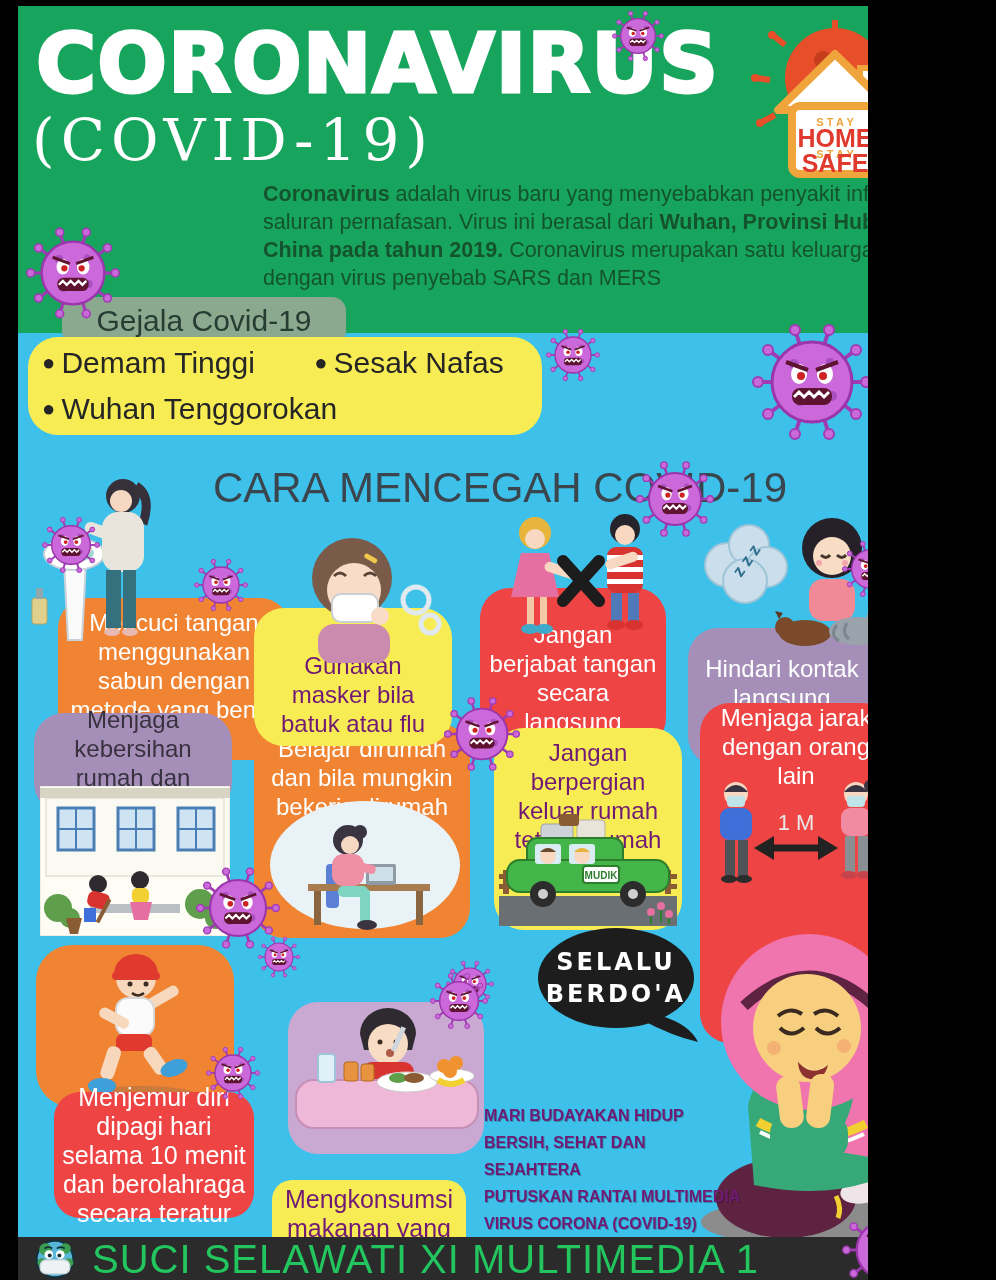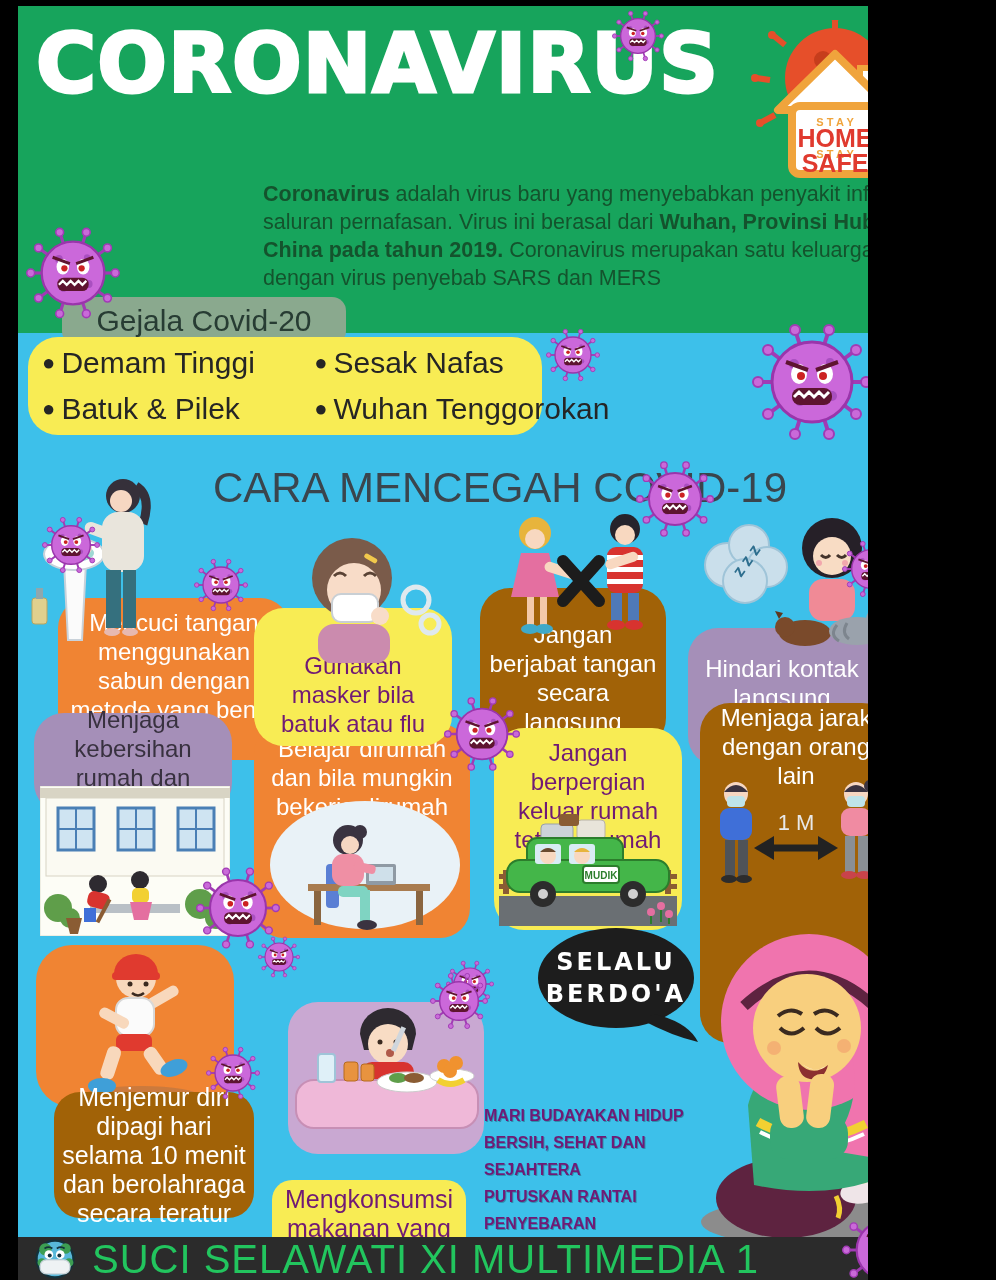--- a/index.html
+++ b/index.html
@@ -12,21 +12,21 @@
   .subtitle{left:32px;top:106px;font:400 58px "DejaVu Serif",serif;color:#fff;letter-spacing:6px;z-index:1}
   .intro{left:263px;top:180px;width:660px;font-size:21.5px;line-height:28px;color:#14532d;z-index:1}
   .intro b{font-weight:bold}
   .gejala-tab{left:62px;top:297px;width:284px;height:48px;background:#8aa98e;border-radius:14px;display:flex;align-items:center;justify-content:center;font-size:30px;color:#273c33;z-index:1}
   .symptoms{left:28px;top:337px;width:514px;height:98px;background:#f8ec54;border-radius:30px;z-index:2;display:grid;grid-template-columns:56% 44%;align-content:center;row-gap:12px;padding:0 14px;box-sizing:border-box}
   .symptom{font-size:30px;color:#252525;white-space:nowrap}
   .symptom::before{content:"● ";font-size:22px;vertical-align:3px}
   .cara{left:120px;top:464px;width:760px;text-align:center;font-size:42px;color:#3a454d;z-index:1}
   .card{position:absolute;border-radius:30px;display:flex;justify-content:center;text-align:center;box-sizing:border-box;z-index:2}
   .card .txt{width:100%;padding:4px 8px;font-size:24px;line-height:29px}
-  .orange{background:#f08433}.yellow{background:#f8ec54}.red{background:#a16207}
+  .orange{background:#f08433}.yellow{background:#f8ec54}.red{background:#ef4444}
   .purple{background:#a58fb8}.pinkpurple{background:#c9a8d2}
   .tw{color:#fff}.td{color:#701a75}
   .virus{position:absolute;z-index:4}
   .illus{position:absolute;z-index:3}
   .mari{left:484px;top:1102px;width:262px;z-index:6;font-weight:800;font-size:16px;line-height:27px;color:#701a75;text-shadow:1px 1px 0 rgba(0,0,0,.25)}
   .footer{left:0;top:1237px;width:996px;height:43px;background:#2b2b2b;z-index:7}
   .footer-name{position:absolute;left:92px;top:0;font-size:40px;color:#22c55e;letter-spacing:1px}
 </style>
 </head>
 <body>
@@ -74,20 +74,21 @@
         <path d="M34,40 L56,48 M86,40 L64,48" stroke="#5e1430" stroke-width="4" fill="none"></path>
         <rect x="40" y="66" width="40" height="17" rx="8" fill="#5e1430"></rect>
         <path d="M42,75 l5,-5 l5,5 l5,-5 l5,5 l5,-5 l5,5 l5,-5" stroke="#fff" stroke-width="3" fill="none"></path>
       </symbol>
     </defs>
   </svg>
 
   <div class="abs green-header"></div>
 
   <div class="abs title">CORONAVIRUS</div>
+  <div class="abs subtitle">(COVID-19)</div>
 
   <svg class="abs" style="left:750px;top:20px;z-index:1" width="170" height="158" viewBox="0 0 170 158">
     <g stroke="#e64f2a" stroke-width="6">
         <line x1="85" y1="10" x2="85" y2="-2"></line>
         <line x1="135" y1="25" x2="146" y2="16"></line>
         <line x1="35" y1="25" x2="24" y2="16"></line>
         <line x1="20" y1="60" x2="6" y2="58"></line>
         <line x1="150" y1="60" x2="164" y2="58"></line>
         <line x1="145" y1="95" x2="158" y2="102"></line>
         <line x1="25" y1="95" x2="12" y2="102"></line>
@@ -113,26 +114,25 @@
     <text x="85" y="106" text-anchor="middle" font-family="Liberation Sans,sans-serif" font-size="11" font-weight="bold" fill="#f0a43c">S T A Y</text>
     <text x="85" y="127" text-anchor="middle" font-family="Liberation Sans,sans-serif" font-size="25" font-weight="bold" fill="#e03a2f">HOME</text>
     <text x="85" y="138" text-anchor="middle" font-family="Liberation Sans,sans-serif" font-size="11" font-weight="bold" fill="#f0a43c">S T A Y</text>
     <text x="85" y="152" text-anchor="middle" font-family="Liberation Sans,sans-serif" font-size="25" font-weight="bold" fill="#e03a2f">SAFE</text>
   </svg>
 
   <div class="abs intro">
     <b>Coronavirus</b><span> adalah virus baru yang menyebabkan penyakit infeksi saluran pernafasan. Virus ini  berasal dari </span><b>Wuhan, Provinsi Hubei, China pada tahun 2019.</b><span> Coronavirus merupakan satu keluarga dengan virus penyebab SARS dan MERS</span>
   </div>
 
-  <div class="abs gejala-tab">Gejala Covid-20</div>
+  <div class="abs gejala-tab">Gejala Covid-19</div>
 
   <div class="abs symptoms">
     <div class="symptom">Demam Tinggi</div>
     <div class="symptom">Sesak Nafas</div>
-    <div class="symptom">Batuk &amp; Pilek</div>
     <div class="symptom">Wuhan Tenggorokan</div>
   </div>
 
   <div class="abs cara">CARA MENCEGAH COVID-19</div>
 
   <div class="card orange" style="left:58px;top:598px;width:232px;height:162px;align-items:flex-start">
     <div class="txt tw" style="padding-top:10px">Mencuci tangan menggunakan sabun dengan metode yang benar</div>
   </div>
   <div class="card yellow" style="left:254px;top:608px;width:198px;height:138px;align-items:flex-end;z-index:3">
     <div class="txt td" style="padding-bottom:8px">Gunakan masker bila batuk atau flu</div>
@@ -417,21 +417,21 @@
     <path d="M74,222 Q125,250 178,224" stroke="#fff" stroke-width="4" fill="none"></path>
     <rect x="84" y="205" width="78" height="44" rx="18" fill="#37a877"></rect>
     <rect x="92" y="166" width="24" height="52" rx="11" fill="#f8cf7e" transform="rotate(-7 104 192)"></rect>
     <rect x="122" y="164" width="24" height="54" rx="11" fill="#f8cf7e" transform="rotate(7 134 192)"></rect>
     <path d="M150,286 q6,12 2,22" stroke="#f2d032" stroke-width="5" fill="none"></path>
   </svg>
 
   <div class="abs mari">
     <div>MARI BUDAYAKAN HIDUP</div>
     <div>BERSIH, SEHAT DAN SEJAHTERA</div>
-    <div>PUTUSKAN RANTAI PENYEBARAN</div>
+    <div>PUTUSKAN RANTAI MULTIMEDIA</div>
     <div>VIRUS CORONA (COVID-19)</div>
   </div>
 
   <svg class="virus" style="left:612px;top:10px" width="52" height="52">
       <use href="#vir"></use>
     </svg>
   <svg class="virus" style="left:26px;top:226px" width="94" height="94">
       <use href="#vir"></use>
     </svg>
   <svg class="virus" style="left:752px;top:322px" width="120" height="120">

